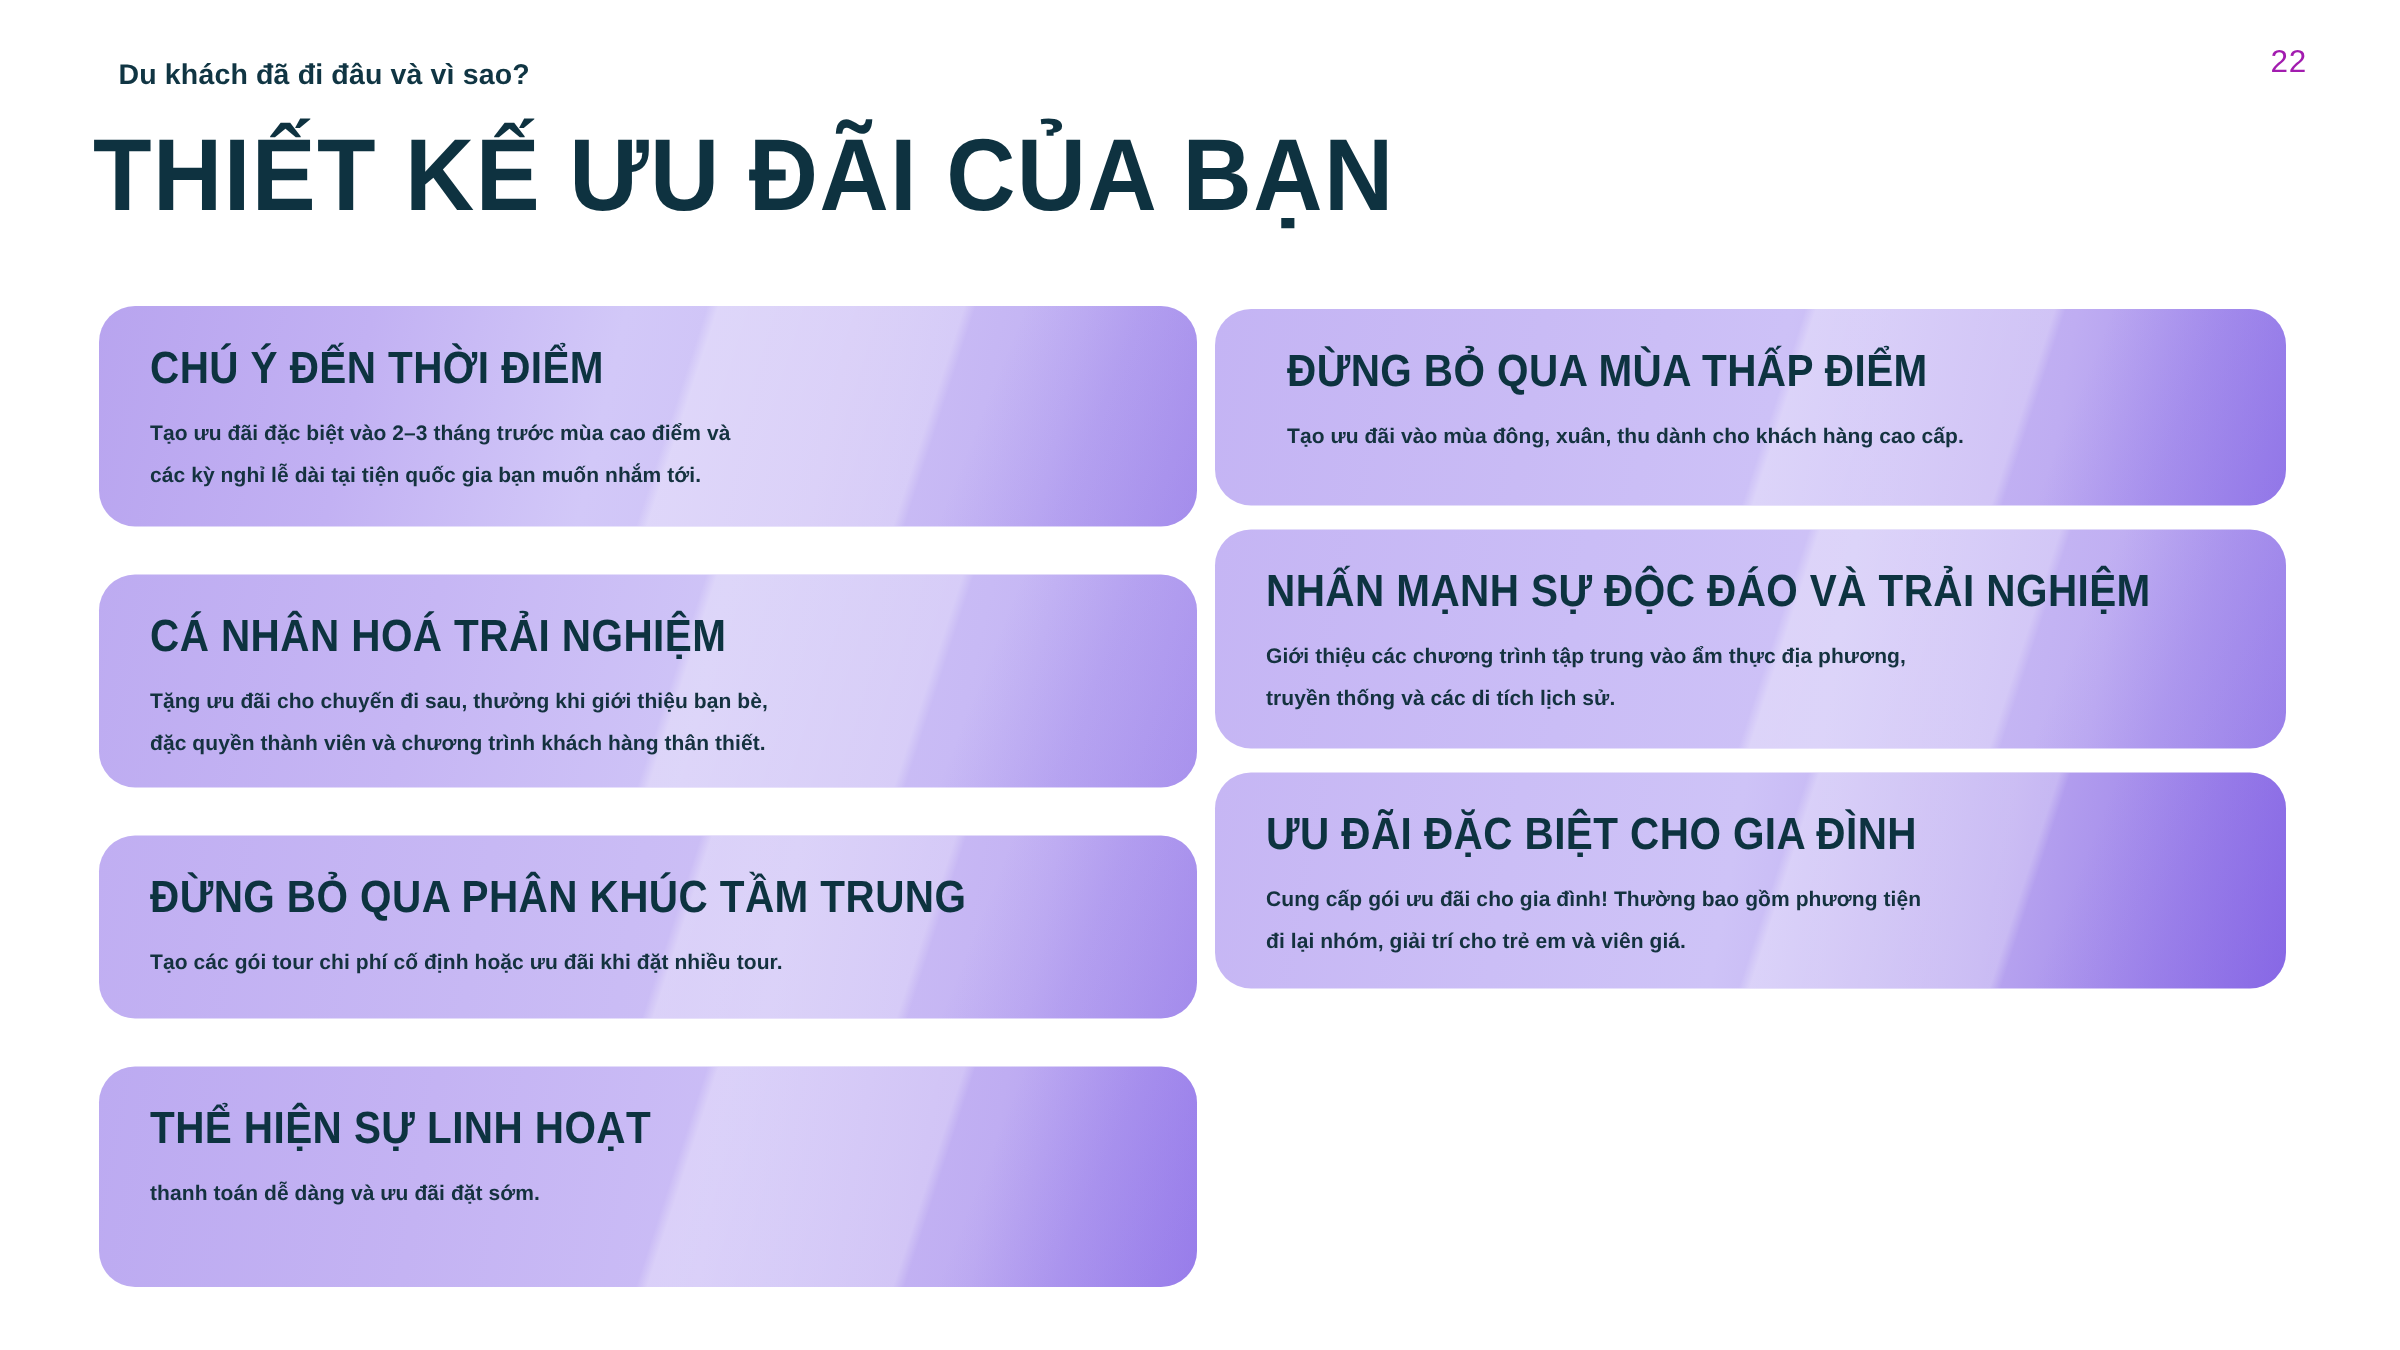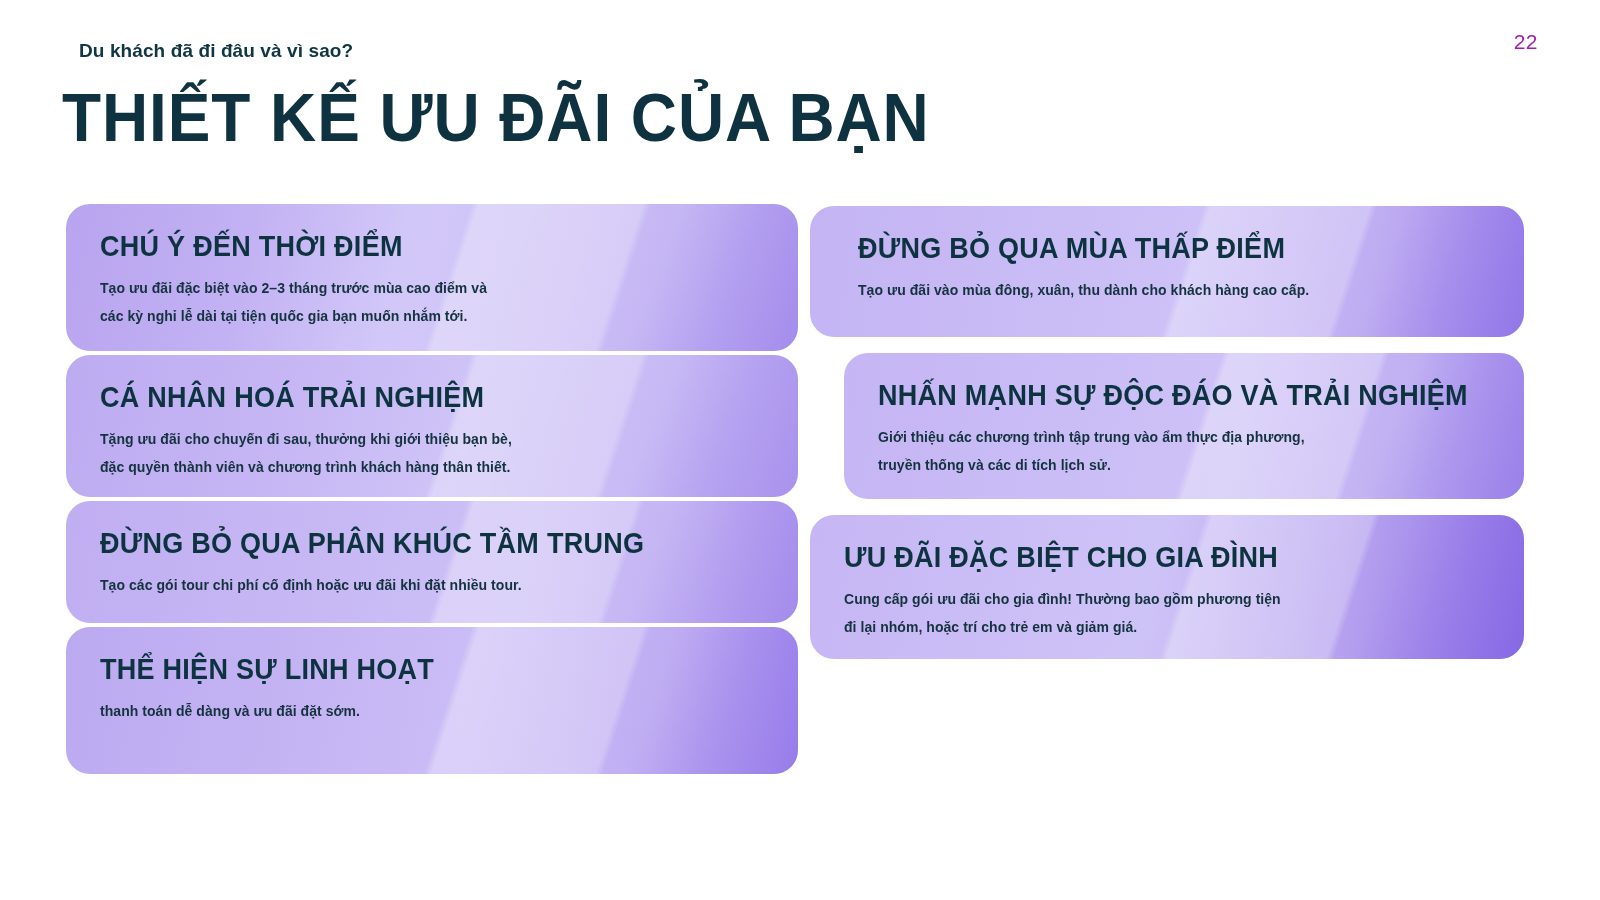--- a/index.html
+++ b/index.html
@@ -138,30 +138,30 @@
     font-size: 14px;
     line-height: 28px;
     font-weight: 700;
     color: #14323f;
     letter-spacing: 0.05px;
   }
 
   .card-body .line { display: block; white-space: nowrap; }
 
   
-  .col-left  .card { margin-bottom: 4px; }
+  .col-left  .card { margin-bottom: 32px; }
   .col-right .card { margin-bottom: 16px; }
 
   .card.L1 { height: 147px; }
   .card.L2 { height: 142px; }
   .card.L3 { height: 122px; }
   .card.L4 { height: 147px; }
 
   .card.R1 { height: 131px; padding-right: 18px; }
-  .card.R2 { height: 146px; margin-left: 34px; }
+  .card.R2 { height: 146px; }
   .card.R3 { height: 144px; }
 
   
   .card.shade-a {
     background: linear-gradient(103deg,
         #b8a4ef 0%, #c2b1f3 24%, #d2c8f8 46%,
         #cdc0f6 66%, #c2b2f3 86%, #b6a3ef 100%);
   }
   .card.shade-b {
     background: linear-gradient(103deg,
@@ -256,21 +256,21 @@
         <div class="card-body">
           <span class="line">Giới thiệu các chương trình tập trung vào ẩm thực địa phương,</span>
           <span class="line">truyền thống và các di tích lịch sử.</span>
         </div>
       </div>
 
       <div class="card R3 shade-g">
         <div class="card-title">ƯU ĐÃI ĐẶC BIỆT CHO GIA ĐÌNH</div>
         <div class="card-body">
           <span class="line">Cung cấp gói ưu đãi cho gia đình! Thường bao gồm phương tiện</span>
-          <span class="line">đi lại nhóm, hoặc trí cho trẻ em và giảm giá.</span>
+          <span class="line">đi lại nhóm, giải trí cho trẻ em và viên giá.</span>
         </div>
       </div>
 
     </div>
 
   </div>
 
 </div>
 
 </body></html>

